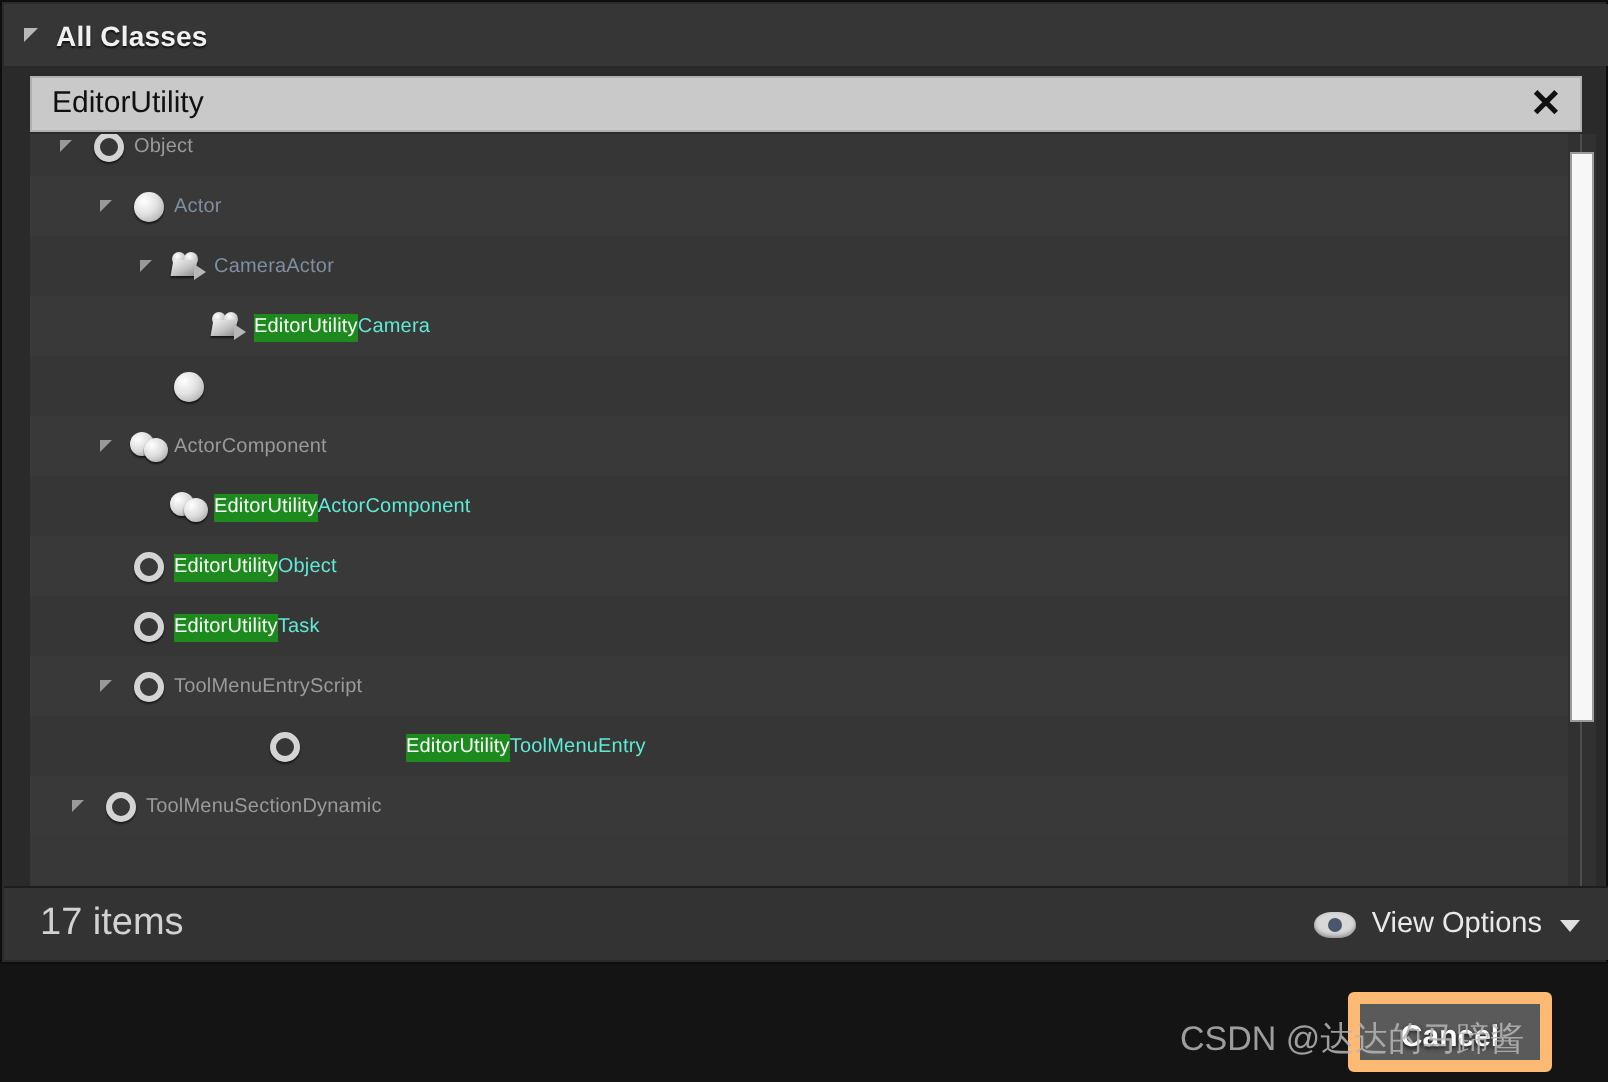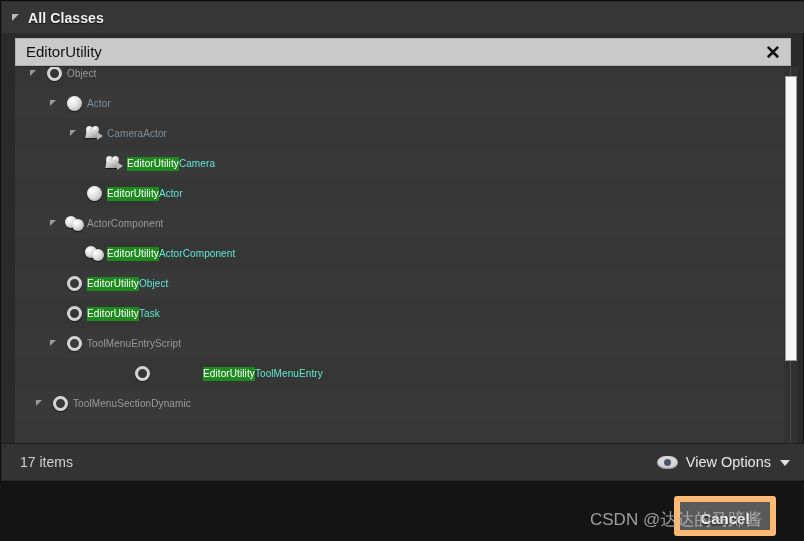--- a/index.html
+++ b/index.html
@@ -255,21 +255,21 @@
     background: #333333;
     border-top: 1px solid #1d1d1d;
     box-sizing: border-box;
     display: flex;
     align-items: center;
     justify-content: space-between;
     padding: 0 14px 0 18px;
   }
   .status-count {
     color: #d2d2d2;
-    font-size: 14px;
+    font-size: 19px;
   }
   .view-options {
     display: flex;
     align-items: center;
     gap: 8px;
     cursor: pointer;
     user-select: none;
   }
   .eye {
     position: relative;
@@ -414,21 +414,20 @@
             </div>
             <div class="tlabel"><span class="hl">EditorUtility</span><span class="rest">Camera</span></div>
           </div>
           <div class="tree-row tone-white" style="padding-left: 50px;">
             <div class="twisty empty">
               <i></i>
             </div>
             <div class="ticon">
               <span class="ic-sphere"></span>
             </div>
-            <div class="tlabel"><span class="hl">EditorUtility</span><span class="rest">Actor</span></div>
           </div>
           <div class="tree-row tone-gray" style="padding-left: 30px;">
             <div class="twisty">
               <i></i>
             </div>
             <div class="ticon">
               <span class="ic-spheres">
                 <span class="a"></span>
                 <span class="b"></span>
               </span>

